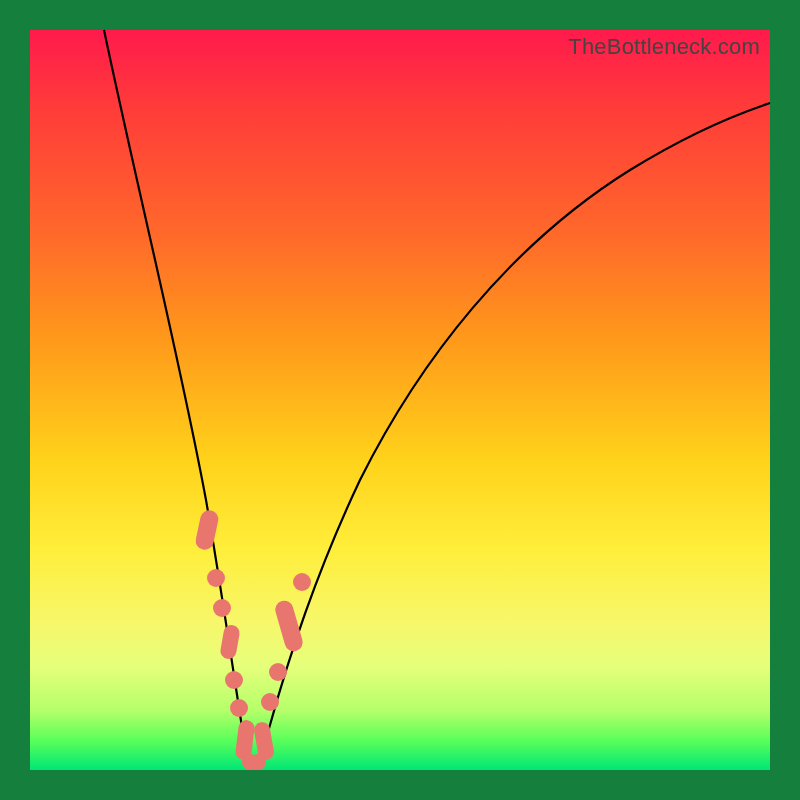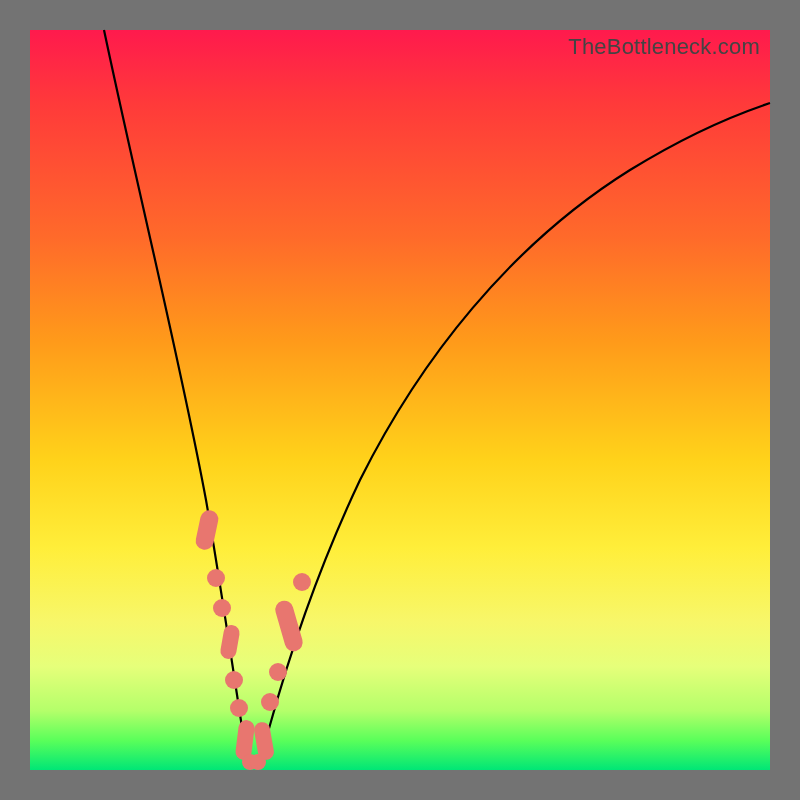--- a/index.html
+++ b/index.html
@@ -9,21 +9,21 @@
     height: 800px;
     overflow: hidden;
     background: #000;
     font-family: Arial, Helvetica, sans-serif;
   }
   .frame {
     position: absolute;
     top: 0; left: 0;
     width: 800px;
     height: 800px;
-    background: #737373;
+    background: #15803d;
   }
   .plot-area {
     position: absolute;
     top: 30px;
     left: 30px;
     width: 740px;
     height: 740px;
     
     background: linear-gradient(
       to bottom,

